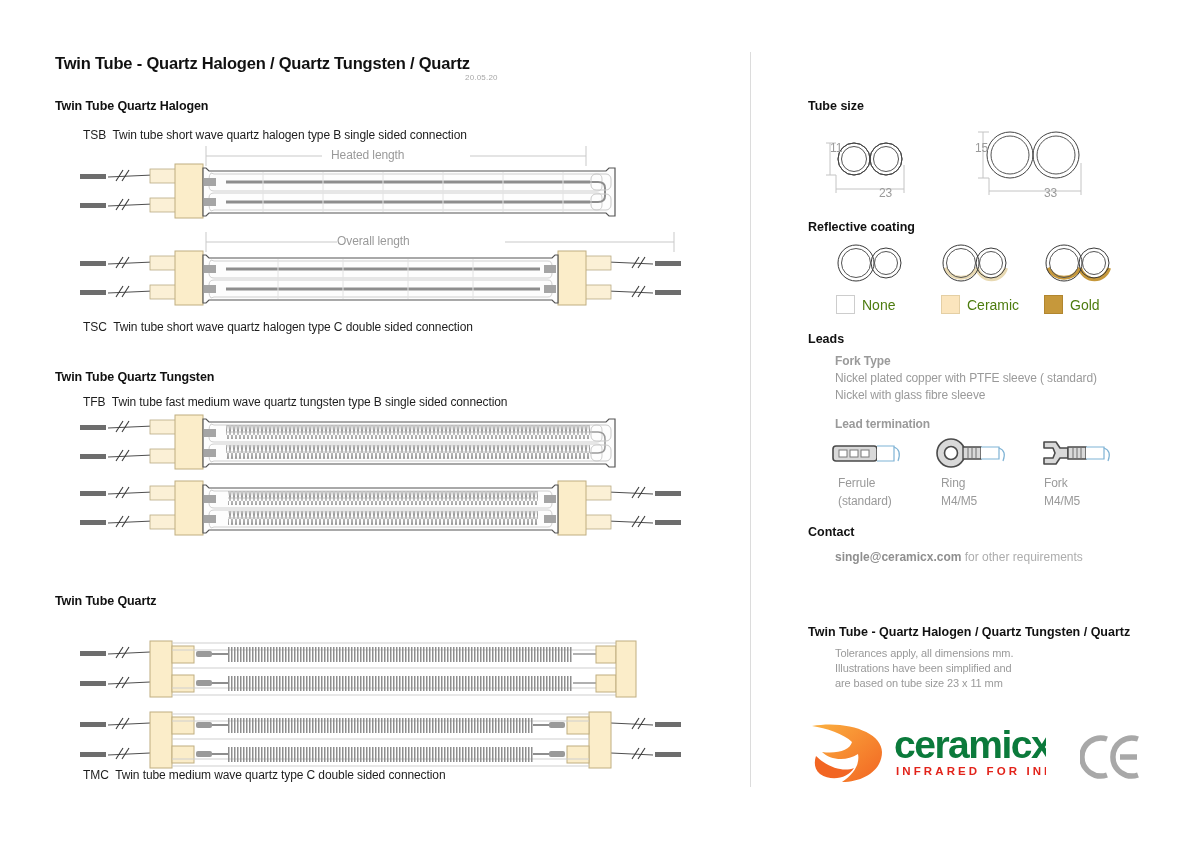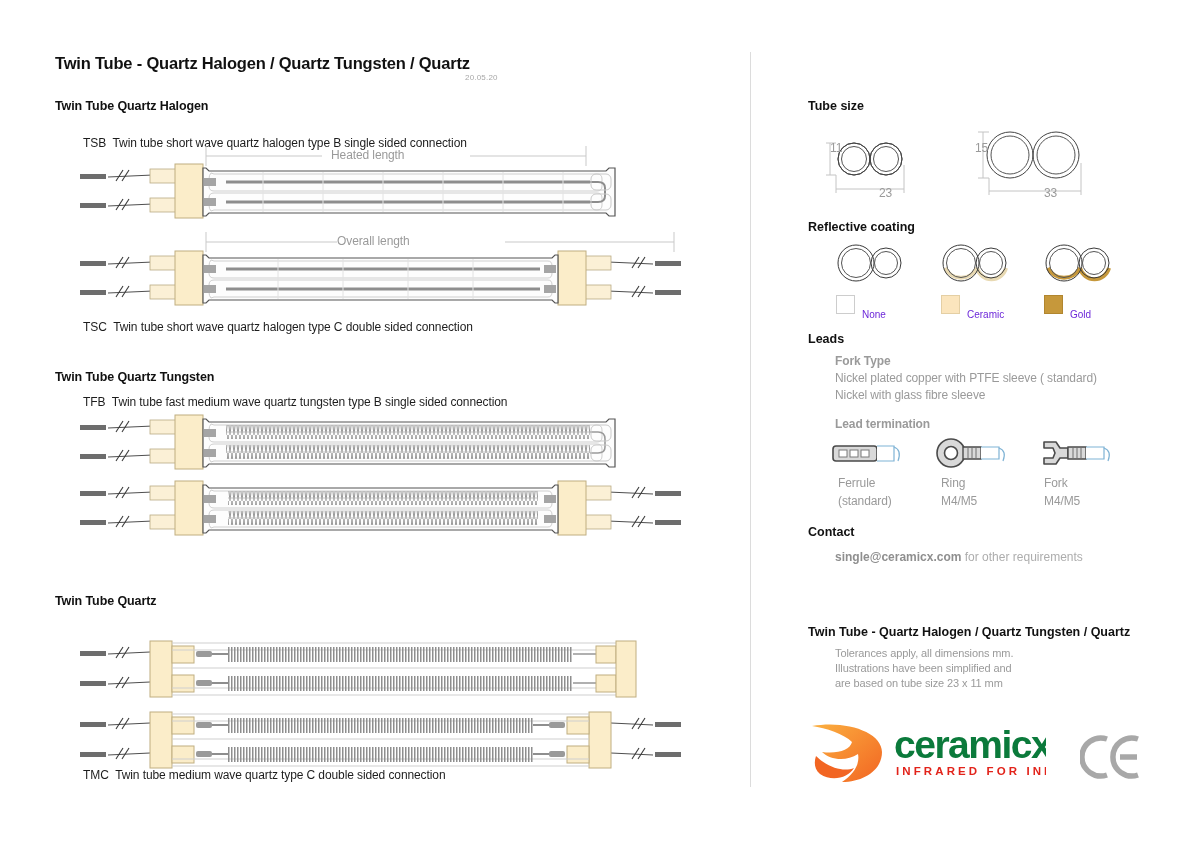--- a/index.html
+++ b/index.html
@@ -19,37 +19,37 @@
   .grey{position:absolute;font-size:11.5px;color:#9a9a9a;letter-spacing:-.1px;white-space:nowrap;}
   .greyb{font-weight:bold;}
   .divider{position:absolute;left:750px;top:52px;width:1px;height:735px;background:#dcdcdc;}
 
   
   .lamp{position:absolute;}
   .lamp svg{display:block;overflow:visible;}
 
   
   .swatch{position:absolute;width:19px;height:19px;border:1px solid #cdcdcd;box-sizing:border-box;}
-  .legend{position:absolute;font-size:10px;color:#6d28d9;margin-top:12px;}
+  .legend{position:absolute;font-size:14px;color:#4d7c0f;}
 
   .logo-wrap{position:absolute;}
   .ce{position:absolute;}
 </style>
 </head>
 <body>
 
 <div class="page">
 
   <div class="h1" style="left:55px;top:54px;">Twin Tube - Quartz Halogen / Quartz Tungsten / Quartz</div>
   <div class="date" style="left:465px;top:73px;">20.05.20</div>
 
   <div class="divider"></div>
 
   <div class="h2" style="left:55px;top:99px;">Twin Tube Quartz Halogen</div>
-  <div class="cap" style="left:83px;top:136px;">
+  <div class="cap" style="left:83px;top:128px;">
     <span>TSB</span>&nbsp;&nbsp;<span>Twin tube short wave quartz halogen type B single sided connection</span>
   </div>
 
   <div class="lamp" style="left:205px;top:146px;">
     <svg width="382" height="20" viewBox="0 0 382 20">
       <line x1="1" y1="0" x2="1" y2="20" stroke="#c9c9c9" stroke-width="1"></line>
       <line x1="381" y1="0" x2="381" y2="20" stroke="#c9c9c9" stroke-width="1"></line>
       <line x1="1" y1="10" x2="117" y2="10" stroke="#c9c9c9" stroke-width="1"></line>
       <line x1="265" y1="10" x2="381" y2="10" stroke="#c9c9c9" stroke-width="1"></line>
     </svg>

